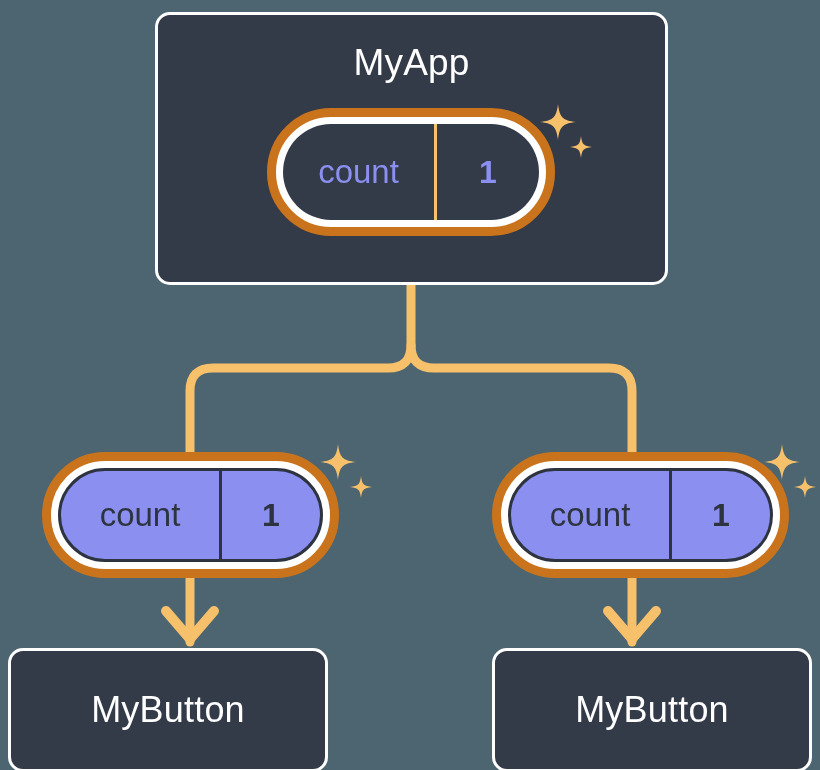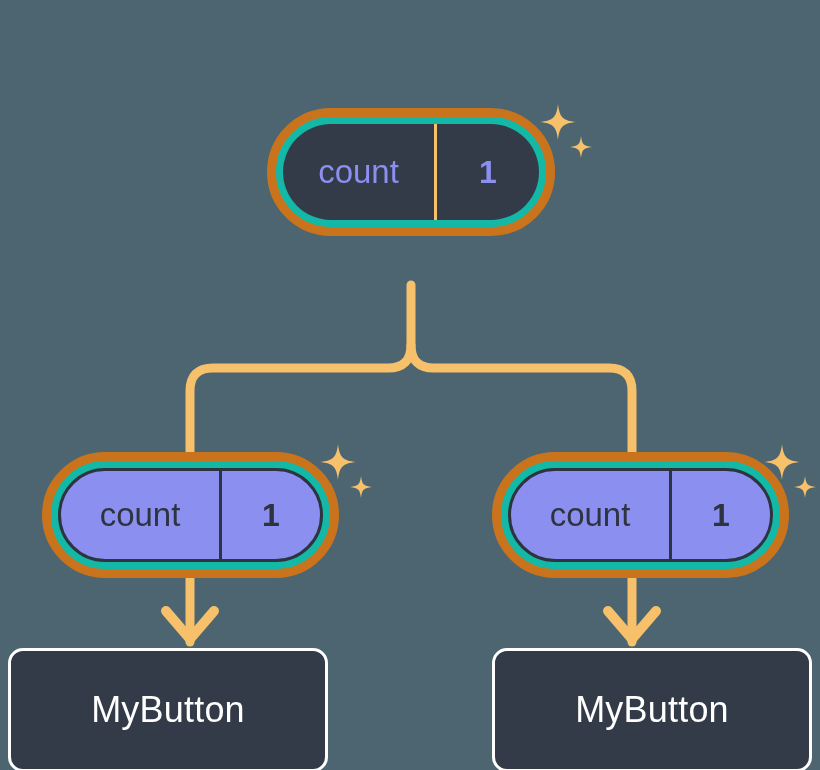--- a/index.html
+++ b/index.html
@@ -89,21 +89,21 @@
     z-index: 3;
   }
   .pill {
     position: relative;
     box-sizing: border-box;
     border-radius: 999px;
     display: flex;
     align-items: stretch;
     
     border: 9px solid #c9741c;
-    background: #14b8a6;
+    background: #ffffff;
     padding: 7px;
   }
   .pill-inner {
     flex: 1 1 auto;
     display: flex;
     align-items: stretch;
     border-radius: 999px;
     overflow: hidden;
   }
   .pill-key, .pill-val {
@@ -208,20 +208,23 @@
              Q 632 368 632 391
              L 632 452" fill="none" stroke="#f7c06a" stroke-width="9" stroke-linecap="round" stroke-linejoin="round"></path>
 
     <path d="M 190 576 L 190 642" fill="none" stroke="#f7c06a" stroke-width="9" stroke-linecap="round"></path>
     <path d="M 166 611 L 190 639 L 214 611" fill="none" stroke="#f7c06a" stroke-width="10" stroke-linecap="round" stroke-linejoin="round"></path>
 
     <path d="M 632 576 L 632 642" fill="none" stroke="#f7c06a" stroke-width="9" stroke-linecap="round"></path>
     <path d="M 608 611 L 632 639 L 656 611" fill="none" stroke="#f7c06a" stroke-width="10" stroke-linecap="round" stroke-linejoin="round"></path>
   </svg>
 
+  <div class="card" id="card-myapp">
+    <div class="card-title">MyApp</div>
+  </div>
 
   <div class="pill-wrap" id="pill-myapp">
     <div class="pill pill--dark">
       <div class="pill-inner">
         <div class="pill-key">count</div>
         <div class="pill-val">1</div>
       </div>
     </div>
   </div>
 

